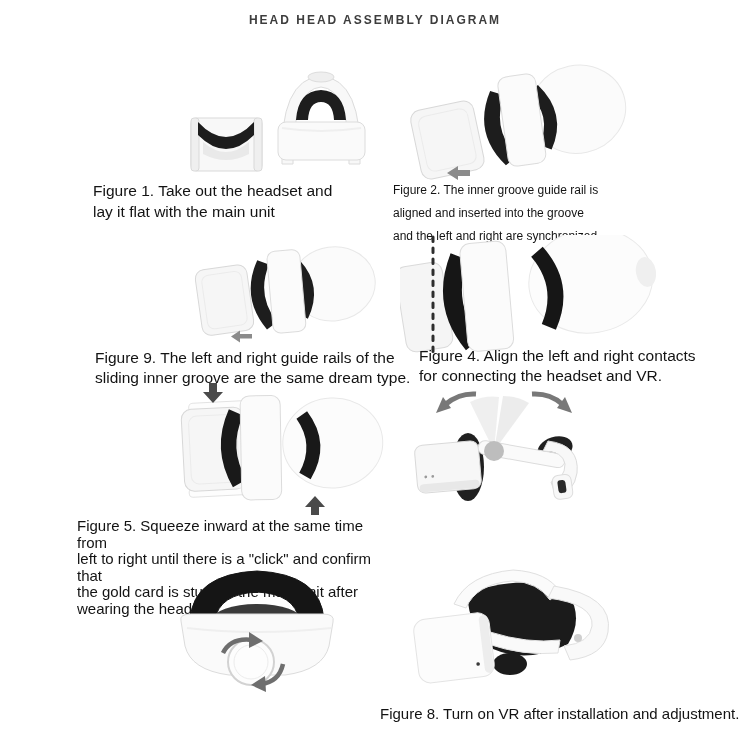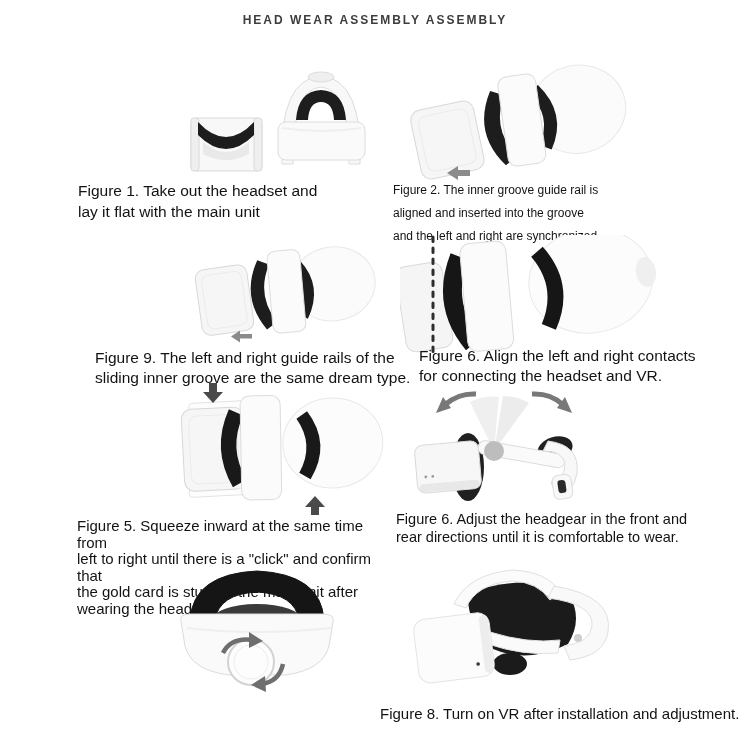--- a/index.html
+++ b/index.html
@@ -3,35 +3,35 @@
 <meta charset="utf-8">
 <style>
   html,body{margin:0;padding:0;background:#fff;}
   .canvas{position:relative;width:750px;height:750px;background:#ffffff;overflow:hidden;
           font-family:"Liberation Sans",sans-serif;color:#131313;}
   .title{position:absolute;top:13px;left:0;width:100%;text-align:center;
          font-size:12px;font-weight:700;letter-spacing:2px;color:#3d3d3d;}
   .fig{position:absolute;margin:0;padding:0;}
   .fig svg{display:block;}
   .caption{position:absolute;white-space:pre-line;color:#131313;}
-  #cap1{left:78px;top:180px;width:280px;font-size:15.5px;line-height:21px;}
+  #cap1{left:93px;top:180px;width:280px;font-size:15.5px;line-height:21px;}
   #cap2{left:393px;top:179px;width:335px;font-size:12px;line-height:23px;}
   #cap3{left:95px;top:348px;width:330px;font-size:15.5px;line-height:19.5px;}
   #cap4{left:419px;top:346px;width:310px;font-size:15.5px;line-height:19.5px;}
   #cap5{left:77px;top:518px;width:320px;font-size:15px;line-height:16.5px;}
   #cap6{left:396px;top:511px;width:335px;font-size:14.5px;line-height:17.5px;}
   #cap7{left:99px;top:698px;width:295px;font-size:15.5px;line-height:21px;}
   #cap8{left:380px;top:704px;width:365px;font-size:15px;line-height:20px;}
 </style>
 </head>
 <body>
 
 <div class="canvas">
 
-  <div class="title">HEAD WEAR ASSEMBLY ASSEMBLY</div>
+  <div class="title">HEAD HEAD ASSEMBLY DIAGRAM</div>
 
   <figure class="fig" style="left:150px;top:62px;">
     <svg width="220" height="120" viewBox="0 0 220 120">
 
       <g>
         <rect x="41" y="56" width="71" height="53" rx="6" fill="#f8f8f8" stroke="#d9d9d9"></rect>
         <rect x="41" y="56" width="8" height="53" rx="3" fill="#efefef" stroke="#d9d9d9"></rect>
         <rect x="104" y="56" width="8" height="53" rx="3" fill="#efefef" stroke="#d9d9d9"></rect>
         <path d="M48,60 Q76,90 104,60 L104,73 Q76,101 48,73 Z" fill="#1d1d1d"></path>
         <path d="M53,80 Q76,100 99,80 L99,92 Q76,104 53,92 Z" fill="#e9e9e9"></path>
@@ -100,21 +100,21 @@
         <path d="M150,16 Q177,58 150,100 L137,92 Q158,58 137,24 Z" fill="#161616"></path>
         <g transform="rotate(4 87 56)">
           <rect x="64" y="2" width="46" height="108" rx="10" fill="#fbfbfb" stroke="#dcdcdc"></rect>
         </g>
       </g>
       <g>
         <line x1="33" y1="2" x2="33" y2="118" stroke="#2e2e2e" stroke-width="3" stroke-dasharray="4.5 6.5" stroke-linecap="round"></line>
       </g>
     </svg>
   </figure>
-  <figcaption class="caption" id="cap4">Figure 6. Align the left and right contacts
+  <figcaption class="caption" id="cap4">Figure 4. Align the left and right contacts
 for connecting the headset and VR.</figcaption>
 
   <figure class="fig" style="left:165px;top:383px;">
     <svg width="220" height="132" viewBox="0 0 220 132">
       <g transform="rotate(-3 110 66)">
         <rect x="26" y="16" width="72" height="9" rx="4" fill="#fdfdfd" stroke="#e3e3e3"></rect>
         <rect x="22" y="101" width="72" height="9" rx="4" fill="#fdfdfd" stroke="#e3e3e3"></rect>
         <rect x="18" y="22" width="62" height="82" rx="10" fill="#f6f6f6" stroke="#d8d8d8"></rect>
         <rect x="25" y="29" width="48" height="68" rx="8" fill="none" stroke="#ebebeb"></rect>
         <ellipse cx="168" cy="63" rx="50" ry="45" fill="#fcfcfc" stroke="#e8e8e8"></ellipse>
@@ -165,22 +165,20 @@
         </g>
         <path d="M138,56 Q170,60 167,88 Q164,108 146,111 L141,97 Q155,94 155,79 Q153,66 133,66 Z" fill="#f8f8f8" stroke="#dcdcdc"></path>
         <g transform="rotate(-8 152 102)">
           <rect x="143" y="90" width="19" height="24" rx="6" fill="#f8f8f8" stroke="#dddddd"></rect>
           <rect x="148" y="95" width="8" height="13" rx="3" fill="#2a2a2a"></rect>
         </g>
         <circle cx="84" cy="66" r="10" fill="#bdbdbd"></circle>
       </g>
     </svg>
   </figure>
-  <figcaption class="caption" id="cap6">Figure 6. Adjust the headgear in the front and
-rear directions until it is comfortable to wear.</figcaption>
 
   <figure class="fig" style="left:165px;top:558px;">
     <svg width="190" height="145" viewBox="0 0 190 145">
       <g>
         <path d="M25,62 Q28,16 92,13 Q156,16 159,62 L134,62 Q130,36 92,34 Q54,36 50,62 Z" fill="#151515" stroke="#151515" stroke-linejoin="round"></path>
         <ellipse cx="92" cy="62" rx="45" ry="16" fill="#3a3a3a"></ellipse>
         <path d="M16,63 Q14,56 26,56 L158,56 Q170,56 168,64 L164,88 Q158,112 120,117 L64,117 Q26,112 20,88 Z" fill="#fafafa" stroke="#dcdcdc"></path>
         <path d="M22,70 Q92,78 166,70" fill="none" stroke="#efefef" stroke-width="2"></path>
         <circle cx="86" cy="104" r="23" fill="#fdfdfd" stroke="#d2d2d2" stroke-width="2"></circle>
         <circle cx="86" cy="104" r="17" fill="none" stroke="#ececec"></circle>

